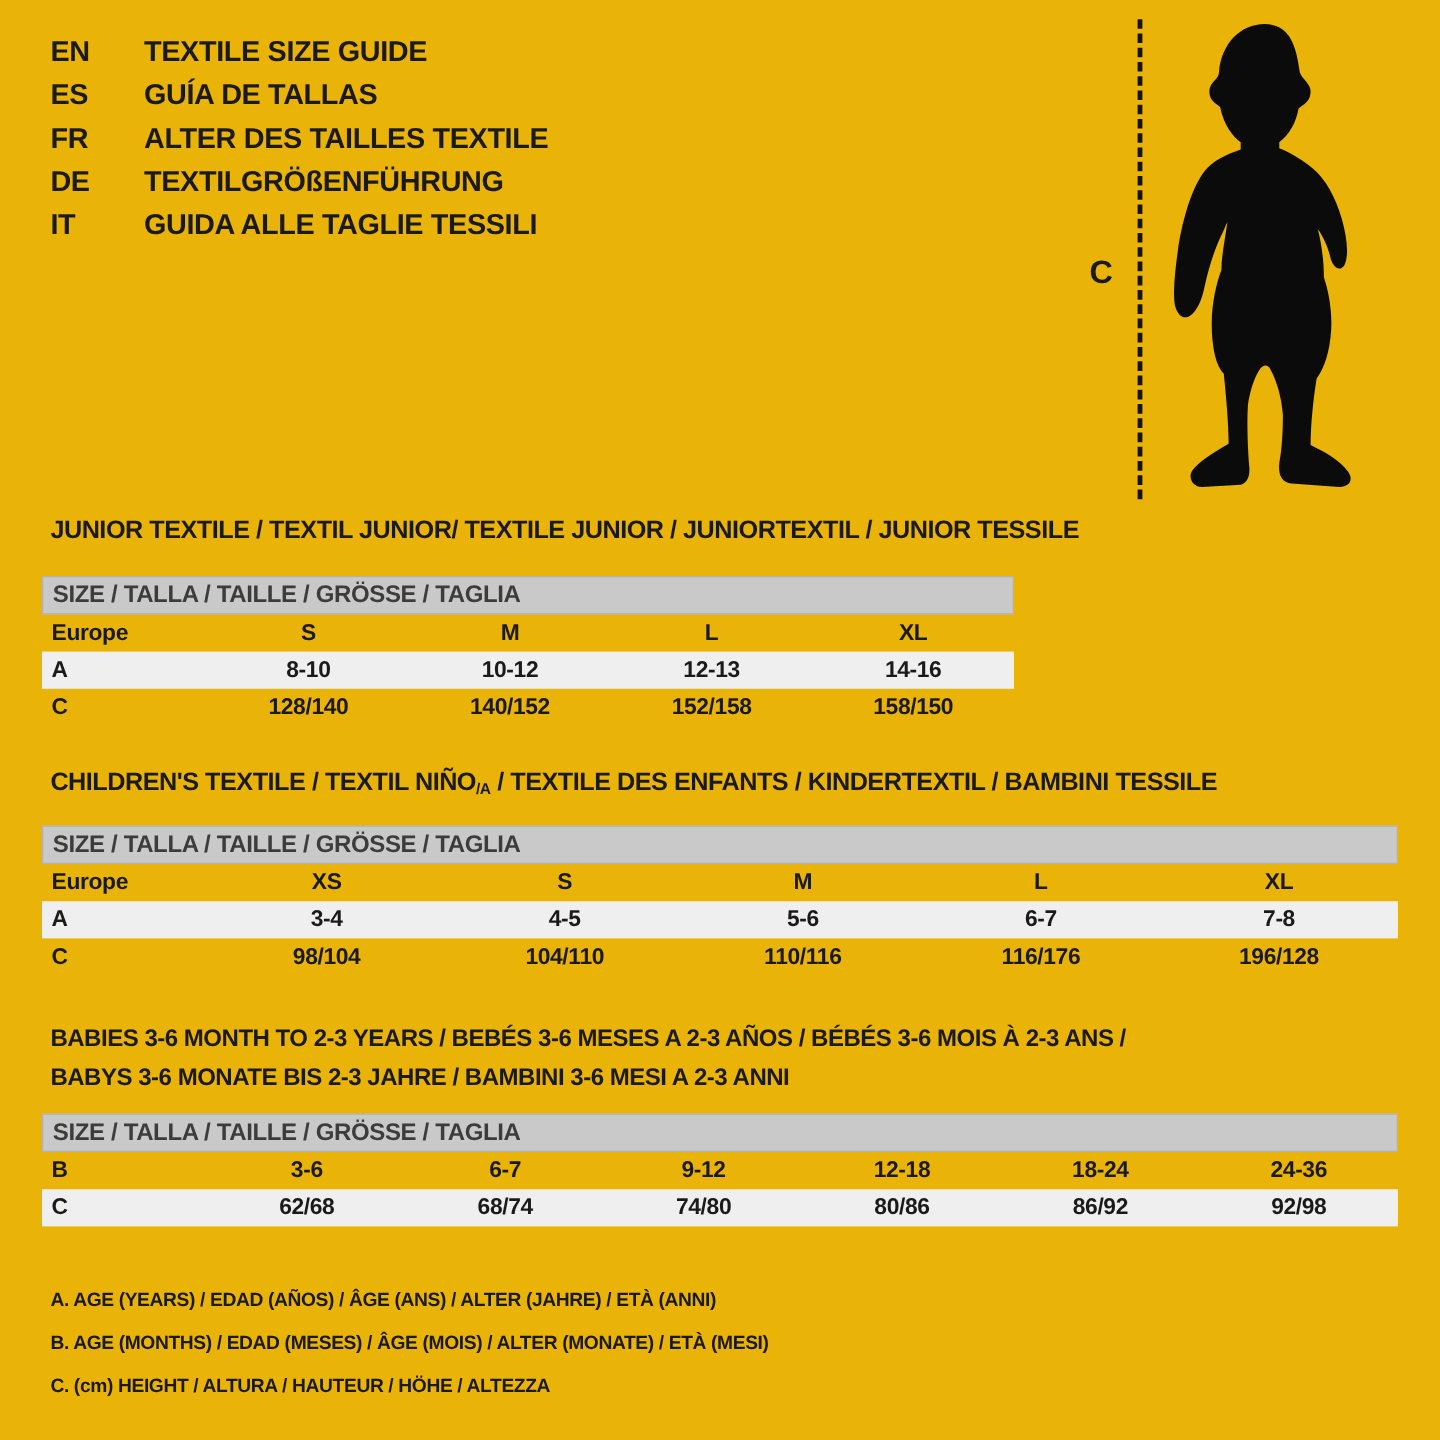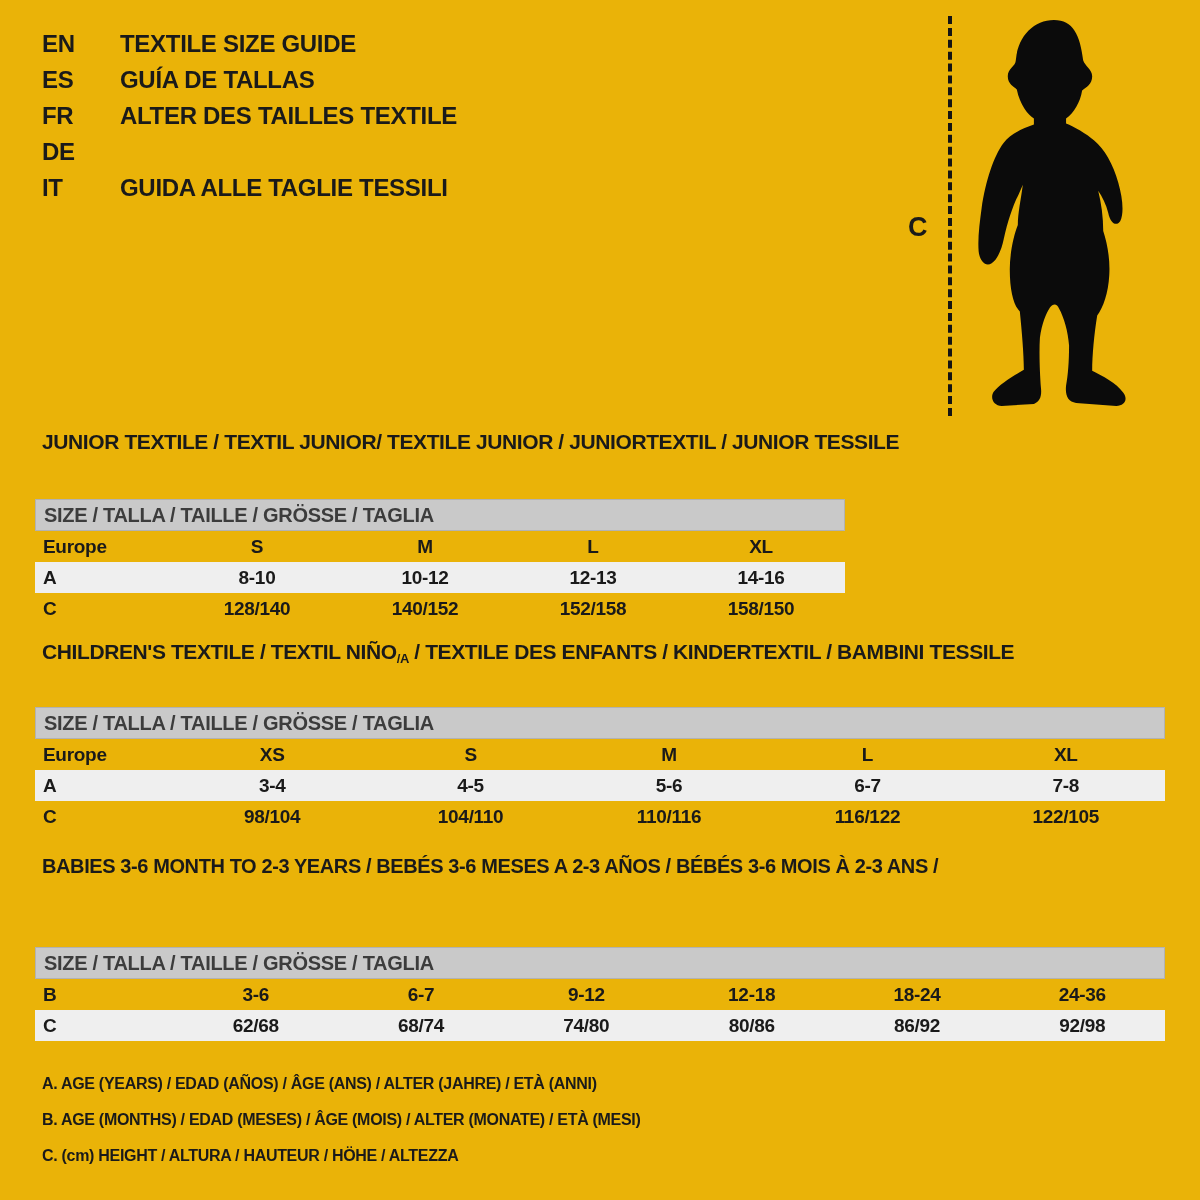--- a/index.html
+++ b/index.html
@@ -20,21 +20,21 @@
   .measure-label{position:absolute;left:908px;top:212px;font-size:27px;}
   .silhouette{position:absolute;left:966px;top:12px;width:178px;height:412px;}
 
   
   .section-heading{position:absolute;left:42px;font-size:21px;white-space:nowrap;letter-spacing:-0.4px;}
   .heading-sub{font-size:13px;vertical-align:-4px;}
 
   
   .size-table{position:absolute;left:35px;}
   .table-header{height:30px;line-height:30px;background:#c9c9c9;border:1px solid #b2b2b2;
-    padding-left:8px;font-size:20px;color:#3c3c3c;margin-top:19px;}
+    padding-left:8px;font-size:20px;color:#3c3c3c;}
   .trow{display:flex;height:31px;align-items:center;font-size:19px;}
   .trow.shaded{background:#efefef;}
   .tlabel{flex:0 0 130px;padding-left:8px;text-align:left;}
   .tcell{flex:1;text-align:center;}
   .junior-table{top:480px;width:810px;}
   .children-table{top:688px;width:1130px;}
   .babies-table{top:928px;width:1130px;}
   .babies-heading{line-height:32px;font-size:20px;}
 
   
@@ -54,20 +54,21 @@
     <div class="lang-row">
       <span class="lang-code">ES</span>
       <span class="lang-text">GUÍA DE TALLAS</span>
     </div>
     <div class="lang-row">
       <span class="lang-code">FR</span>
       <span class="lang-text">ALTER DES TAILLES TEXTILE</span>
     </div>
     <div class="lang-row">
       <span class="lang-code">DE</span>
+      <span class="lang-text">TEXTILGRÖßENFÜHRUNG</span>
     </div>
     <div class="lang-row">
       <span class="lang-code">IT</span>
       <span class="lang-text">GUIDA ALLE TAGLIE TESSILI</span>
     </div>
   </div>
 
   <span class="measure-label">C</span>
   <div class="measure-line"></div>
   <svg class="silhouette" viewBox="0 0 170 410" xmlns="http://www.w3.org/2000/svg">
@@ -135,27 +136,28 @@
       <span class="tcell">4-5</span>
       <span class="tcell">5-6</span>
       <span class="tcell">6-7</span>
       <span class="tcell">7-8</span>
     </div>
     <div class="trow">
       <span class="tlabel">C</span>
       <span class="tcell">98/104</span>
       <span class="tcell">104/110</span>
       <span class="tcell">110/116</span>
-      <span class="tcell">116/122</span>
-      <span class="tcell">122/105</span>
+      <span class="tcell">116/176</span>
+      <span class="tcell">196/128</span>
     </div>
   </div>
 
   <div class="section-heading babies-heading" style="top:850px;">
     <div>BABIES 3-6 MONTH TO 2-3 YEARS / BEBÉS 3-6 MESES A 2-3 AÑOS / BÉBÉS 3-6 MOIS À 2-3 ANS /</div>
+    <div>BABYS 3-6 MONATE BIS 2-3 JAHRE / BAMBINI 3-6 MESI A 2-3 ANNI</div>
   </div>
   <div class="size-table babies-table">
     <div class="table-header">SIZE / TALLA / TAILLE / GRÖSSE / TAGLIA</div>
     <div class="trow">
       <span class="tlabel">B</span>
       <span class="tcell">3-6</span>
       <span class="tcell">6-7</span>
       <span class="tcell">9-12</span>
       <span class="tcell">12-18</span>
       <span class="tcell">18-24</span>

